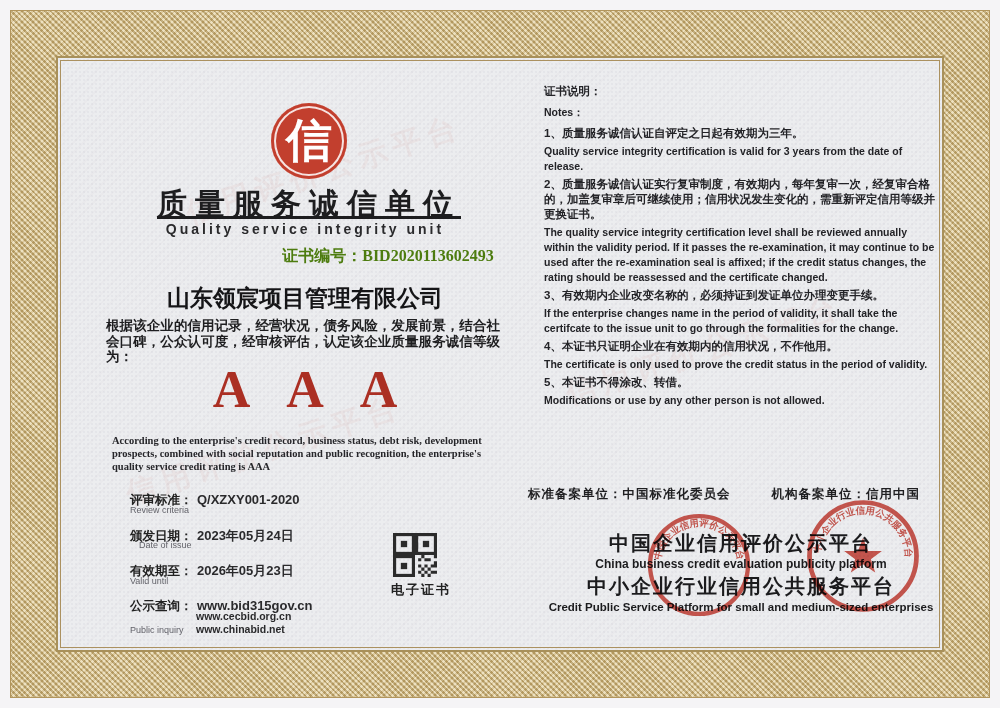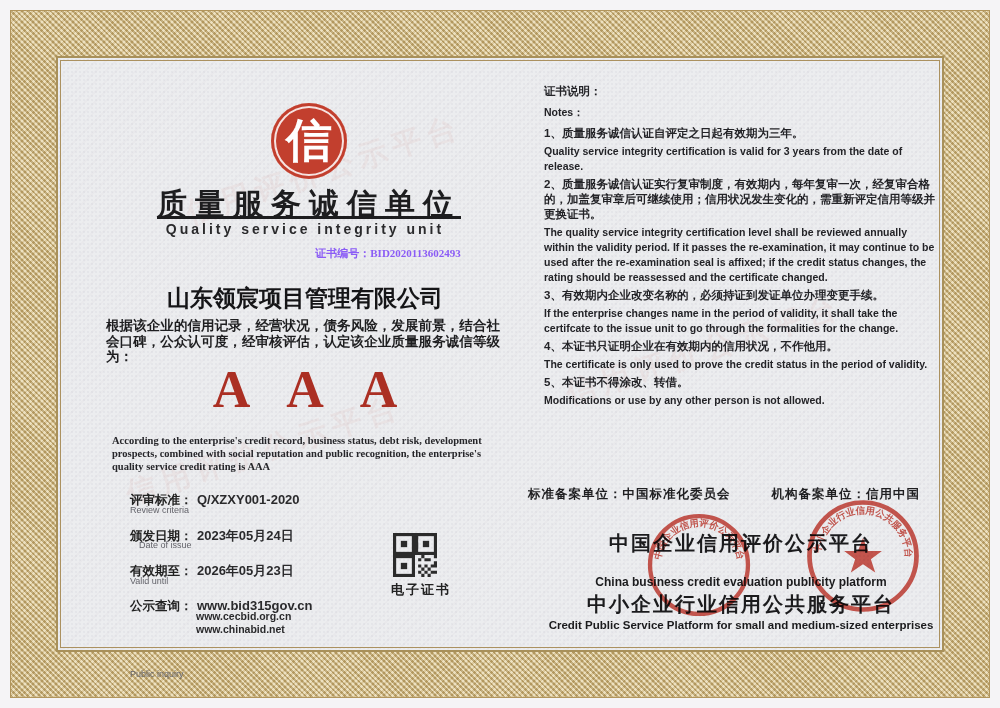--- a/index.html
+++ b/index.html
@@ -31,21 +31,21 @@
 
   
   .logo { left:271px; top:103px; width:76px; height:76px; border-radius:50%;
           background:#c23f2e; color:#fff; display:flex; align-items:center; justify-content:center;
           font-family:"Liberation Serif", serif; font-size:46px; font-weight:700; z-index:2;
           box-shadow:inset 0 0 0 3px #c23f2e, inset 0 0 0 5px rgba(255,255,255,.85); }
   .title-cn { left:100px; top:184px; width:410px; text-align:center; font-size:30px; font-weight:700;
               letter-spacing:8px; padding-left:8px; color:#1d1d1f; z-index:2;text-decoration:underline; }
   .title-en { left:100px; top:221px; width:410px; text-align:center; font-size:14px; font-weight:700;
               letter-spacing:3px; color:#2a2a2c; z-index:2; }
-  .certno { left:188px; top:246px; width:400px; text-align:center; font-size:11px; font-weight:700; color:#8b5cf6; z-index:2; }
+  .certno { left:188px; top:246px; width:400px; text-align:center; font-size:16px; font-weight:700; color:#4d7c0f; z-index:2; }
   .certno .no { font-family:"Liberation Serif", serif; }
 
   
   .company { left:100px; top:283px; width:410px; text-align:center; font-size:23px; font-weight:700; color:#151517; z-index:2; }
   .stmt-cn { left:106px; top:318px; width:394px; font-size:13.5px; line-height:15.5px; font-weight:700;
              text-align:justify; color:#1e1e20; z-index:2; }
   .rating { left:110px; top:364px; width:390px; text-align:center; font-family:"Liberation Serif", serif;
             font-size:52px; line-height:1; font-weight:700; letter-spacing:36px; padding-left:36px;
             color:#ab2f23; z-index:2; }
   .stmt-en { left:112px; top:434px; width:382px; font-family:"Liberation Serif", serif; font-size:10.5px;
@@ -69,21 +69,21 @@
   .n-title { margin-bottom:6px !important; }
   .reexam { margin-top:14px; }
   .reexam-line { display:flex; align-items:flex-end; }
   .fill-line { flex:1; border-bottom:1px solid #47474c; margin-left:4px; height:12px; max-width:235px; }
 
   
   .filing { left:528px; top:486px; width:392px; display:flex; justify-content:space-between;
             font-size:12.5px; font-weight:700; letter-spacing:1px; color:#1f1f21; z-index:2; }
   .platforms { left:545px; top:530px; width:392px; text-align:center; color:#1b1b1d; z-index:2; }
   .plat-cn { font-size:20px; font-weight:700; letter-spacing:2px; }
-  .plat-en { font-size:12px; font-weight:700; margin-top:18px; }
+  .plat-en { font-size:12px; font-weight:700; margin-top:0; }
   .plat-en2 { font-size:11.5px; font-weight:700; margin-top:1px; }
 
   
   .seal { z-index:3; color:#c9372b; opacity:.82; mix-blend-mode:multiply; }
   .seal svg { display:block; width:100%; height:100%; }
   .seal-1 { left:645px; top:511px; width:108px; height:108px; }
   .seal-2 { left:804px; top:497px; width:118px; height:118px; }
 </style>
 </head>
 <body>
@@ -125,21 +125,21 @@
     <span class="dvalue">2026年05月23日</span>
   </div>
   <div class="abs dsub" style="top:576px;">Valid until</div>
 
   <div class="abs drow" style="top:596px;">
     <span class="dlabel">公示查询：</span>
     <span class="dvalue">www.bid315gov.cn</span>
   </div>
   <div class="abs urls" style="top:610px;">www.cecbid.org.cn</div>
   <div class="abs urls" style="top:623px;">www.chinabid.net</div>
-  <div class="abs dsub" style="top:669px;">Public inquiry</div>
+  <div class="abs dsub" style="top:625px;">Public inquiry</div>
 
   <div class="abs qr">
     <svg viewBox="0 0 42 42" xmlns="http://www.w3.org/2000/svg">
       <rect x="1.5" y="1.5" width="18" height="18" fill="none" stroke="#2b2b2b" stroke-width="3"></rect>
       <rect x="7.5" y="7.5" width="6" height="6" fill="#2b2b2b"></rect>
       <rect x="22.5" y="1.5" width="18" height="18" fill="none" stroke="#2b2b2b" stroke-width="3"></rect>
       <rect x="28.5" y="7.5" width="6" height="6" fill="#2b2b2b"></rect>
       <rect x="1.5" y="22.5" width="18" height="18" fill="none" stroke="#2b2b2b" stroke-width="3"></rect>
       <rect x="7.5" y="28.5" width="6" height="6" fill="#2b2b2b"></rect>
       <path fill="#2b2b2b" d="M21 3h3v3h-3z M21 9h3v6h-3z M21 18h3v3h-3z M24 24h3v3h-3z M27 21h3v3h-3z M30 24h6v3h-6z M39 21h3v3h-3z M24 30h3v3h-3z M30 30h3v3h-3z M36 30h6v3h-6z M27 33h3v3h-3z M33 33h3v3h-3z M24 36h3v3h-3z M30 36h3v3h-3z M36 36h6v3h-6z M27 39h3v3h-3z M33 39h3v3h-3z M39 27h3v3h-3z"></path>

